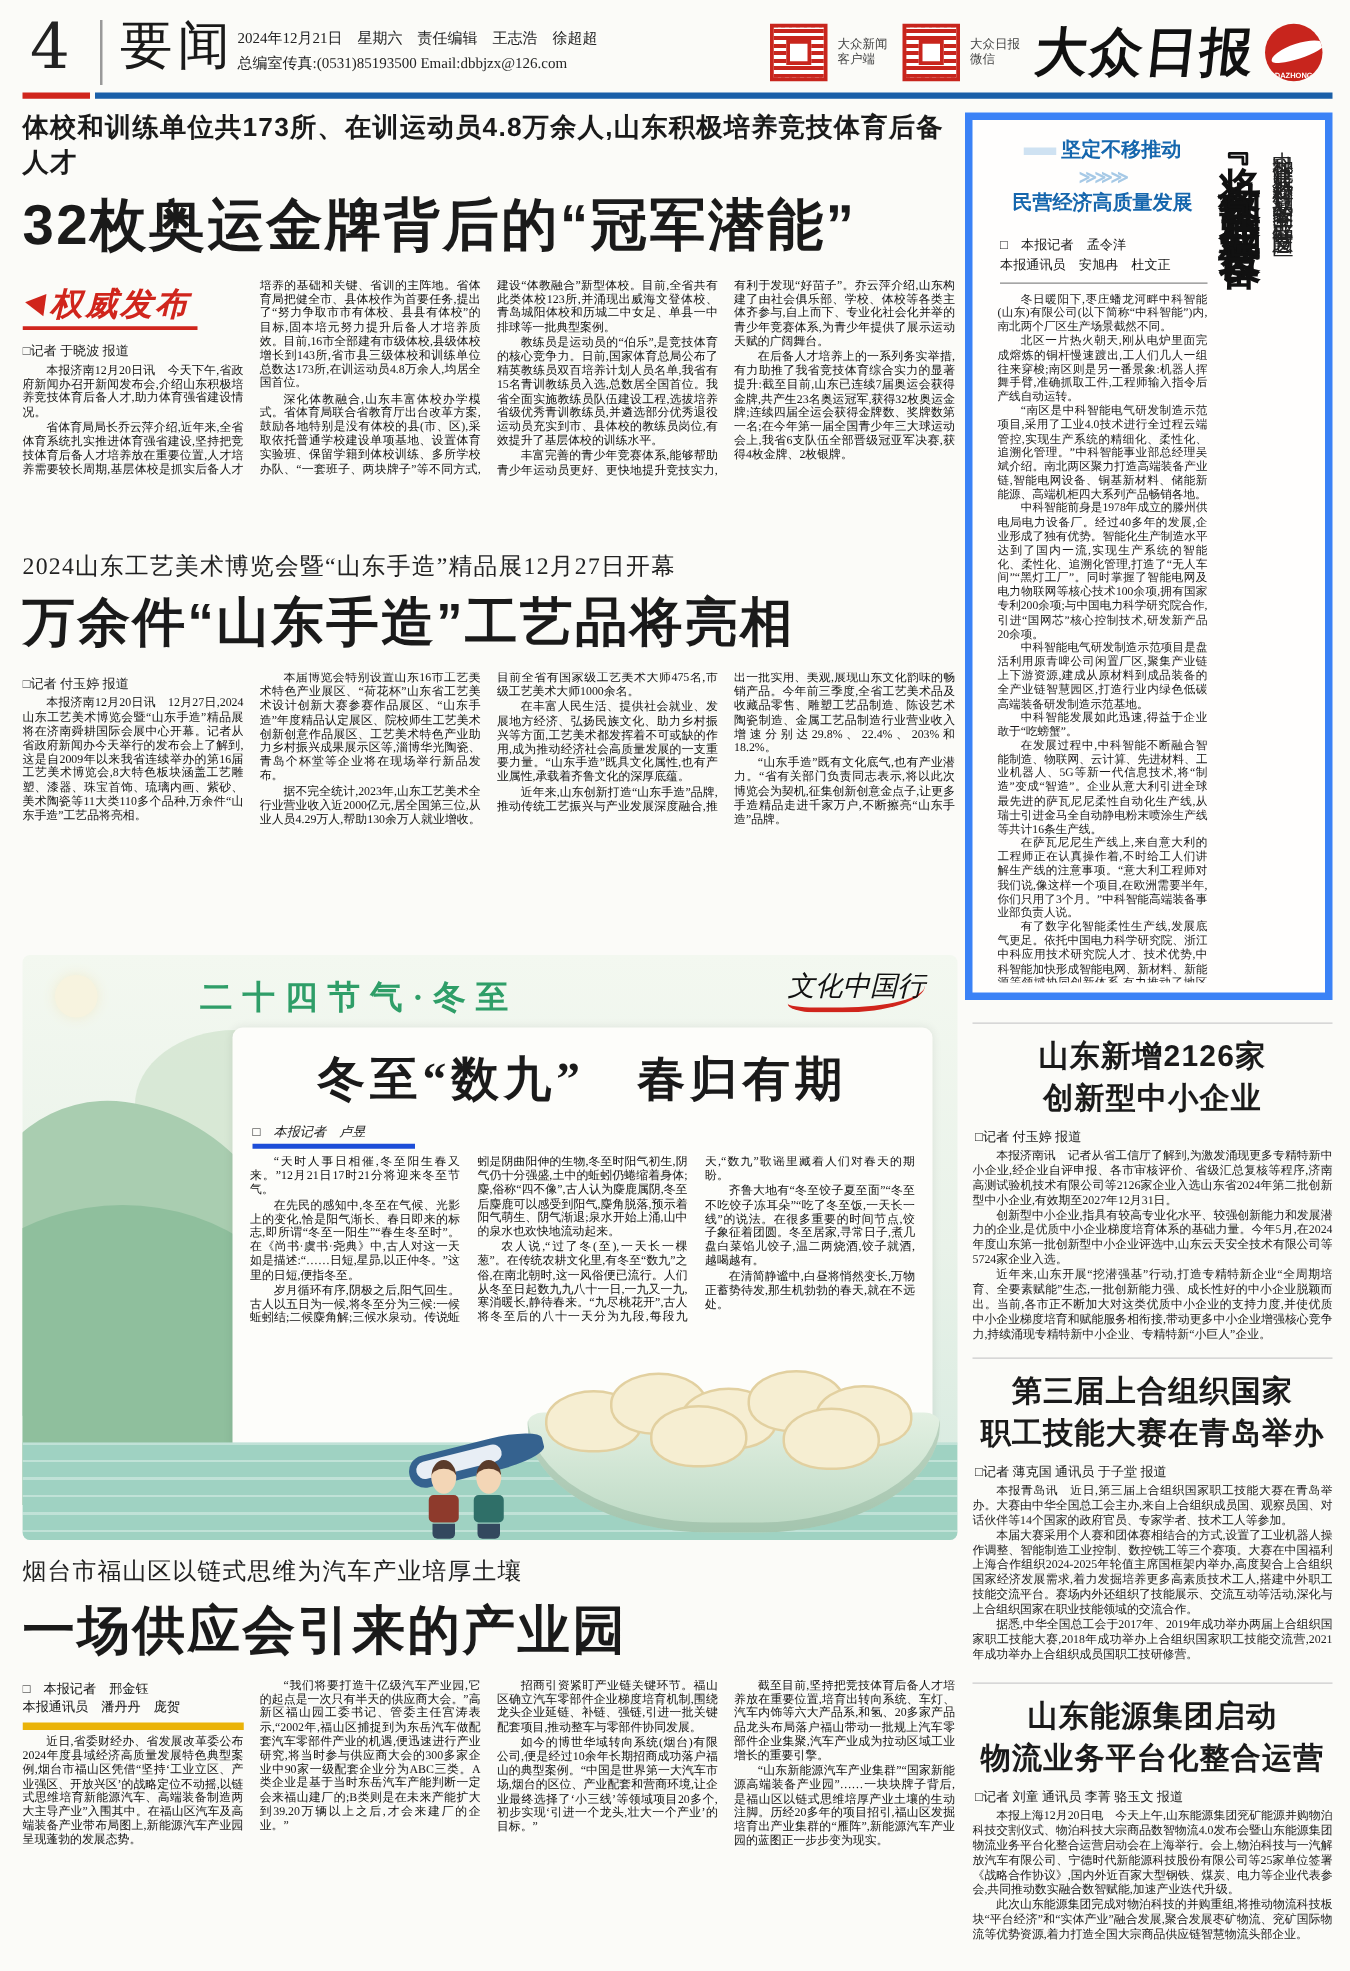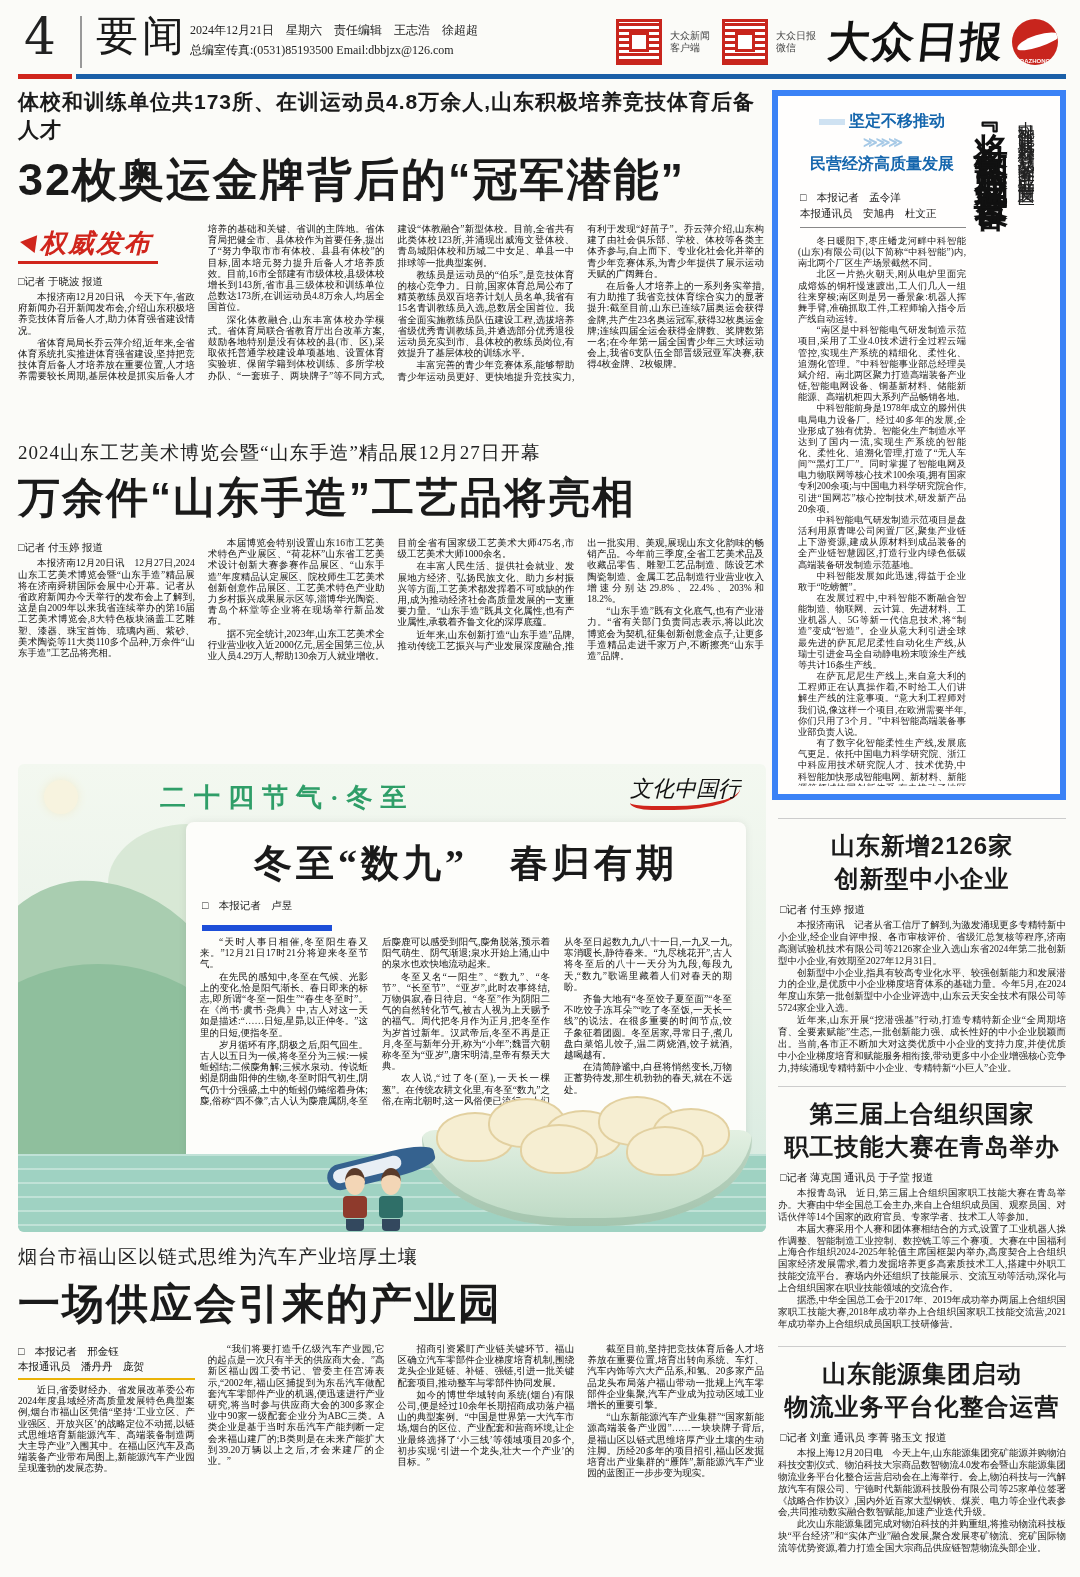--- a/index.html
+++ b/index.html
@@ -49,38 +49,38 @@
   .w-moon{position:absolute;left:26px;top:16px;width:34px;height:34px;border-radius:50%;background:#f7f3df;box-shadow:0 0 10px #f1ecd0;}
   .w-mtn1{position:absolute;left:-40px;top:120px;width:260px;height:260px;background:#a9cdb0;border-radius:40% 60% 10% 10%;transform:rotate(8deg);}
   .w-mtn2{position:absolute;left:-70px;top:200px;width:300px;height:240px;background:#8fbf9d;border-radius:50% 50% 0 0;}
   .w-mtn3{position:absolute;left:90px;top:60px;width:160px;height:120px;background:#cfe3cc;border-radius:50% 50% 0 0;opacity:.7;}
   .w-water{position:absolute;left:0;bottom:0;width:100%;height:78px;background:#9fd2c2;
     background-image:repeating-linear-gradient(180deg,rgba(255,255,255,.35) 0 2px,transparent 2px 14px);}
   .w-banner{position:absolute;left:0;top:16px;width:72%;text-align:center;color:#2f9e68;font-size:26px;font-weight:bold;letter-spacing:8px;font-family:"Liberation Serif",serif;}
   .w-cult{position:absolute;right:26px;top:10px;font-size:22px;font-weight:normal;font-style:italic;font-family:"DejaVu Serif",serif;color:#111;border-bottom:4px solid #d0251c;border-radius:0 0 60% 20%;padding-bottom:2px;}
   .w-panel{position:absolute;left:168px;top:58px;width:560px;height:400px;background:#fdfdfa;border-radius:8px 8px 0 0;box-shadow:0 0 8px rgba(0,0,0,.08);padding:10px 14px;box-sizing:border-box;}
   .w-head{font-family:"Liberation Serif","DejaVu Serif",serif;font-weight:bold;font-size:38px;text-align:center;letter-spacing:4px;margin-top:6px;}
-  .w-byline{font-size:10.5px;margin:10px 0 6px 2px;border-bottom:6px solid #1d4ed8;display:inline-block;padding-right:40px;padding-bottom:12px;}
+  .w-byline{font-size:10.5px;margin:10px 0 6px 2px;border-bottom:4px solid #1d4ed8;display:inline-block;padding-right:40px;padding-bottom:2px;font-style:italic;}
   .w-cols{height:258px;column-count:3;column-gap:14px;}
   .w-bowl{position:absolute;right:14px;bottom:6px;width:330px;height:96px;background:linear-gradient(#e3f0e2,#bcd9c4);border-radius:14px 14px 160px 160px/10px 10px 95px 95px;box-shadow:inset 0 -8px 0 rgba(120,160,135,.35);}
   .w-dumplings{position:absolute;right:30px;bottom:72px;width:300px;height:64px;}
   .dump{position:absolute;width:74px;height:46px;background:#f6eed2;border:2px solid #e2d0a0;border-radius:50% 50% 45% 45%;}
   .w-spoon{position:absolute;right:330px;bottom:52px;width:110px;height:26px;background:#35628f;border-radius:14px 40% 40% 14px;transform:rotate(-14deg);}
   .w-spoon::after{content:"";position:absolute;left:6px;top:5px;width:70px;height:14px;background:#e8eef5;border-radius:10px;}
   .kid{position:absolute;bottom:8px;width:26px;height:56px;}
   .kid .head{width:20px;height:20px;border-radius:50%;background:#f3d6b6;border-top:7px solid #5a3b2a;margin:0 auto;}
   .kid .body{width:24px;height:22px;margin:1px auto 0;border-radius:4px;}
   .kid .legs{width:18px;height:12px;margin:1px auto 0;background:#33485e;border-radius:0 0 4px 4px;}
   .kid1{right:398px;}  .kid1 .body{background:#8e3a2c;}
   .kid2{right:362px;}  .kid2 .body{background:#2f6f68;}
   
   .supply{position:absolute;left:18px;top:1244px;width:746px;}
   .supply .headline{font-size:42px;letter-spacing:2px;margin-top:6px;}
   .supply .cols{margin-top:12px;height:228px;column-count:4;column-gap:13px;}
-  .byline2{font-size:10.5px;line-height:15px;border-bottom:2px solid #eab308;padding-bottom:4px;margin-bottom:5px;}
+  .byline2{font-size:10.5px;line-height:15px;border-bottom:6px solid #eab308;padding-bottom:4px;margin-bottom:5px;}
   
   .redbox{position:absolute;left:772px;top:90px;width:294px;height:710px;border:6px solid #3b82f6;box-sizing:border-box;background:#fffefd;padding:10px 8px 8px 20px;}
   .rb-inner{display:flex;height:100%;gap:6px;}
   .rb-left{width:168px;display:flex;flex-direction:column;}
   .rb-label{text-align:center;font-family:"Liberation Sans",sans-serif;font-weight:bold;color:#1566ad;font-size:16px;line-height:21px;margin-top:4px;}
   .rb-label .arrows{color:#a6c9e6;font-size:14px;letter-spacing:-2px;}
   .rb-label .bar{display:inline-block;width:26px;height:6px;background:#cfe2f2;margin-right:4px;vertical-align:middle;}
   .rb-byline{font-size:10.5px;line-height:16px;margin:16px 0 8px 2px;border-bottom:1px solid #888;padding-bottom:5px;}
   .rb-body{flex:1;font-size:9.3px;line-height:1.2;text-align:justify;overflow:hidden;}
   .rb-body p{margin:0;text-indent:2em;font-family:Liberation Serif, serif;}
@@ -161,21 +161,20 @@
   <div class="w-mtn2"></div>
   <div class="w-banner">二十四节气·冬至</div>
   <div class="w-cult">文化中国行</div>
   <div class="w-panel">
     <div class="w-head">冬至“数九”　春归有期</div>
     <div class="w-byline">□　本报记者　卢昱</div>
     <div class="w-cols cols">
         <p>“天时人事日相催,冬至阳生春又来。”12月21日17时21分将迎来冬至节气。</p>
         <p>在先民的感知中,冬至在气候、光影上的变化,恰是阳气渐长、春日即来的标志,即所谓“冬至一阳生”“春生冬至时”。在《尚书·虞书·尧典》中,古人对这一天如是描述:“……日短,星昴,以正仲冬。”这里的日短,便指冬至。</p>
         <p>岁月循环有序,阴极之后,阳气回生。古人以五日为一候,将冬至分为三候:一候蚯蚓结;二候麋角解;三候水泉动。传说蚯蚓是阴曲阳伸的生物,冬至时阳气初生,阴气仍十分强盛,土中的蚯蚓仍蜷缩着身体;麋,俗称“四不像”,古人认为麋鹿属阴,冬至后麋鹿可以感受到阳气,麋角脱落,预示着阳气萌生、阴气渐退;泉水开始上涌,山中的泉水也欢快地流动起来。</p>
-        <p>冬至又名“一阳生”、“数九”、“冬节”、“长至节”、“亚岁”,此时农事终结,万物俱寂,春日待启。“冬至”作为阴阳二气的自然转化节气,被古人视为上天赐予的福气。周代把冬月作为正月,把冬至作为岁首过新年。汉武帝后,冬至不再是正月,冬至与新年分开,称为“小年”;魏晋六朝称冬至为“亚岁”,唐宋明清,皇帝有祭天大典。</p>
         <p>农人说,“过了冬(至),一天长一棵葱”。在传统农耕文化里,有冬至“数九”之俗,在南北朝时,这一风俗便已流行。人们从冬至日起数九九八十一日,一九又一九,寒消暖长,静待春来。“九尽桃花开”,古人将冬至后的八十一天分为九段,每段九天,“数九”歌谣里藏着人们对春天的期盼。</p>
         <p>齐鲁大地有“冬至饺子夏至面”“冬至不吃饺子冻耳朵”“吃了冬至饭,一天长一线”的说法。在很多重要的时间节点,饺子象征着团圆。冬至居家,寻常日子,煮几盘白菜馅儿饺子,温二两烧酒,饺子就酒,越喝越有。</p>
         <p>在清简静谧中,白昼将悄然变长,万物正蓄势待发,那生机勃勃的春天,就在不远处。</p>
       </div>
   </div>
   <div class="w-water"></div>
   <div class="w-bowl"></div>
   <div class="w-dumplings">
     <div class="dump" style="left:0;top:16px;"></div>
     <div class="dump" style="left:52px;top:2px;"></div>

